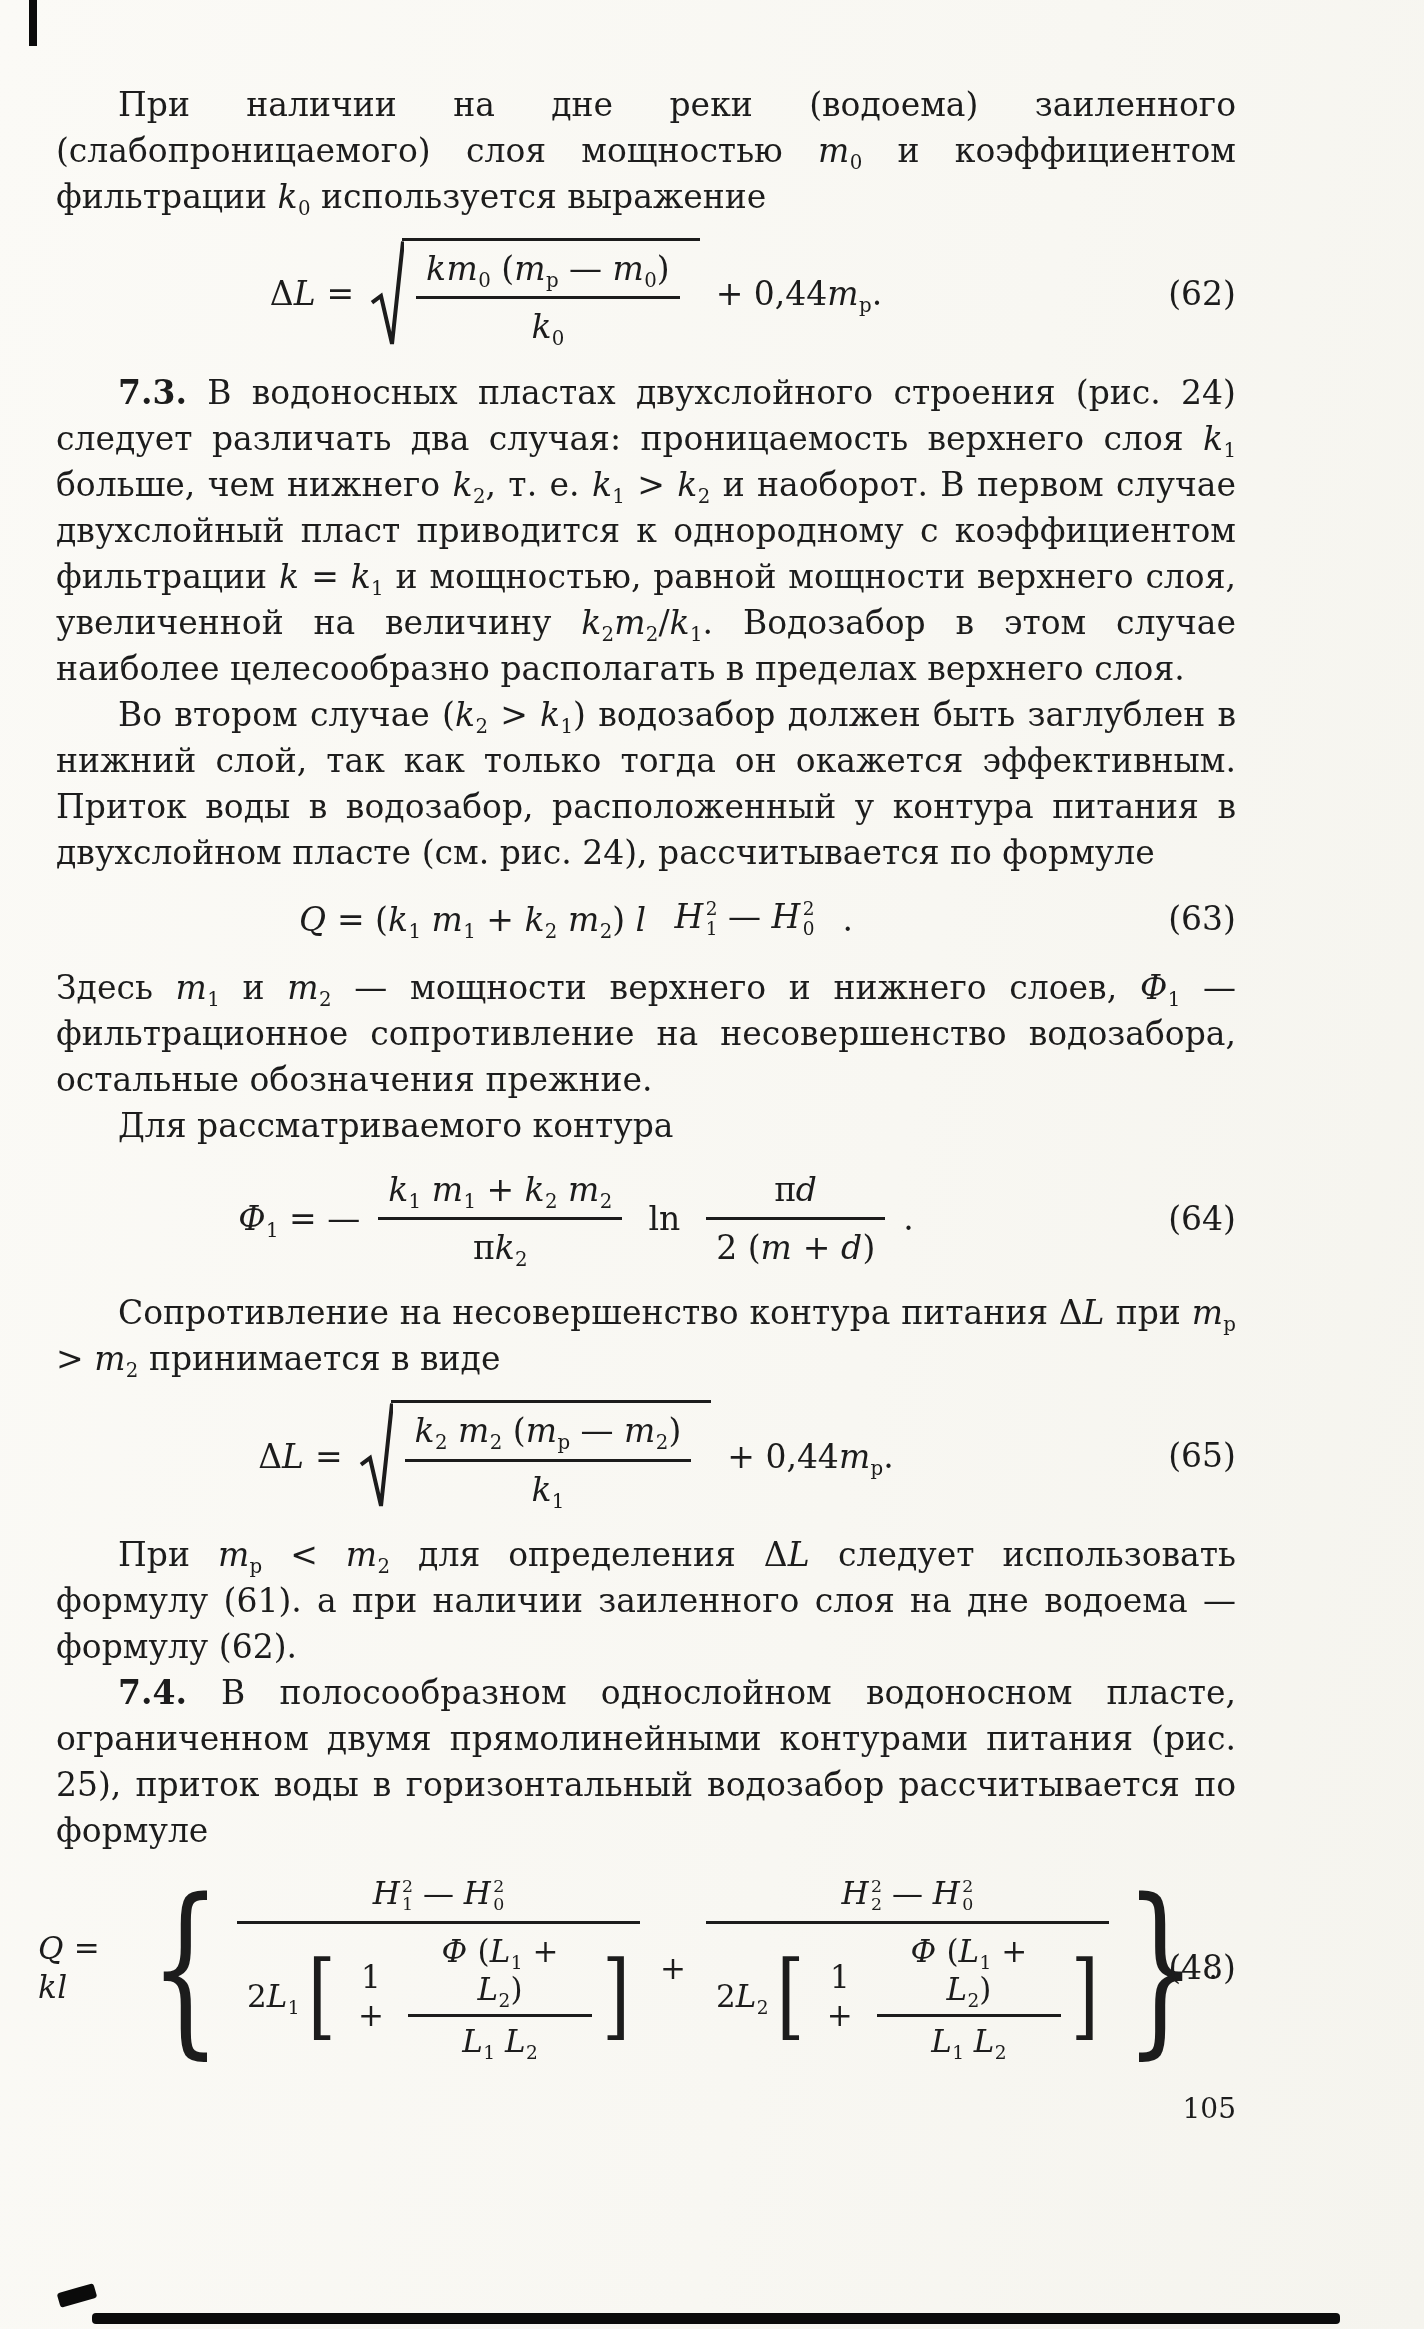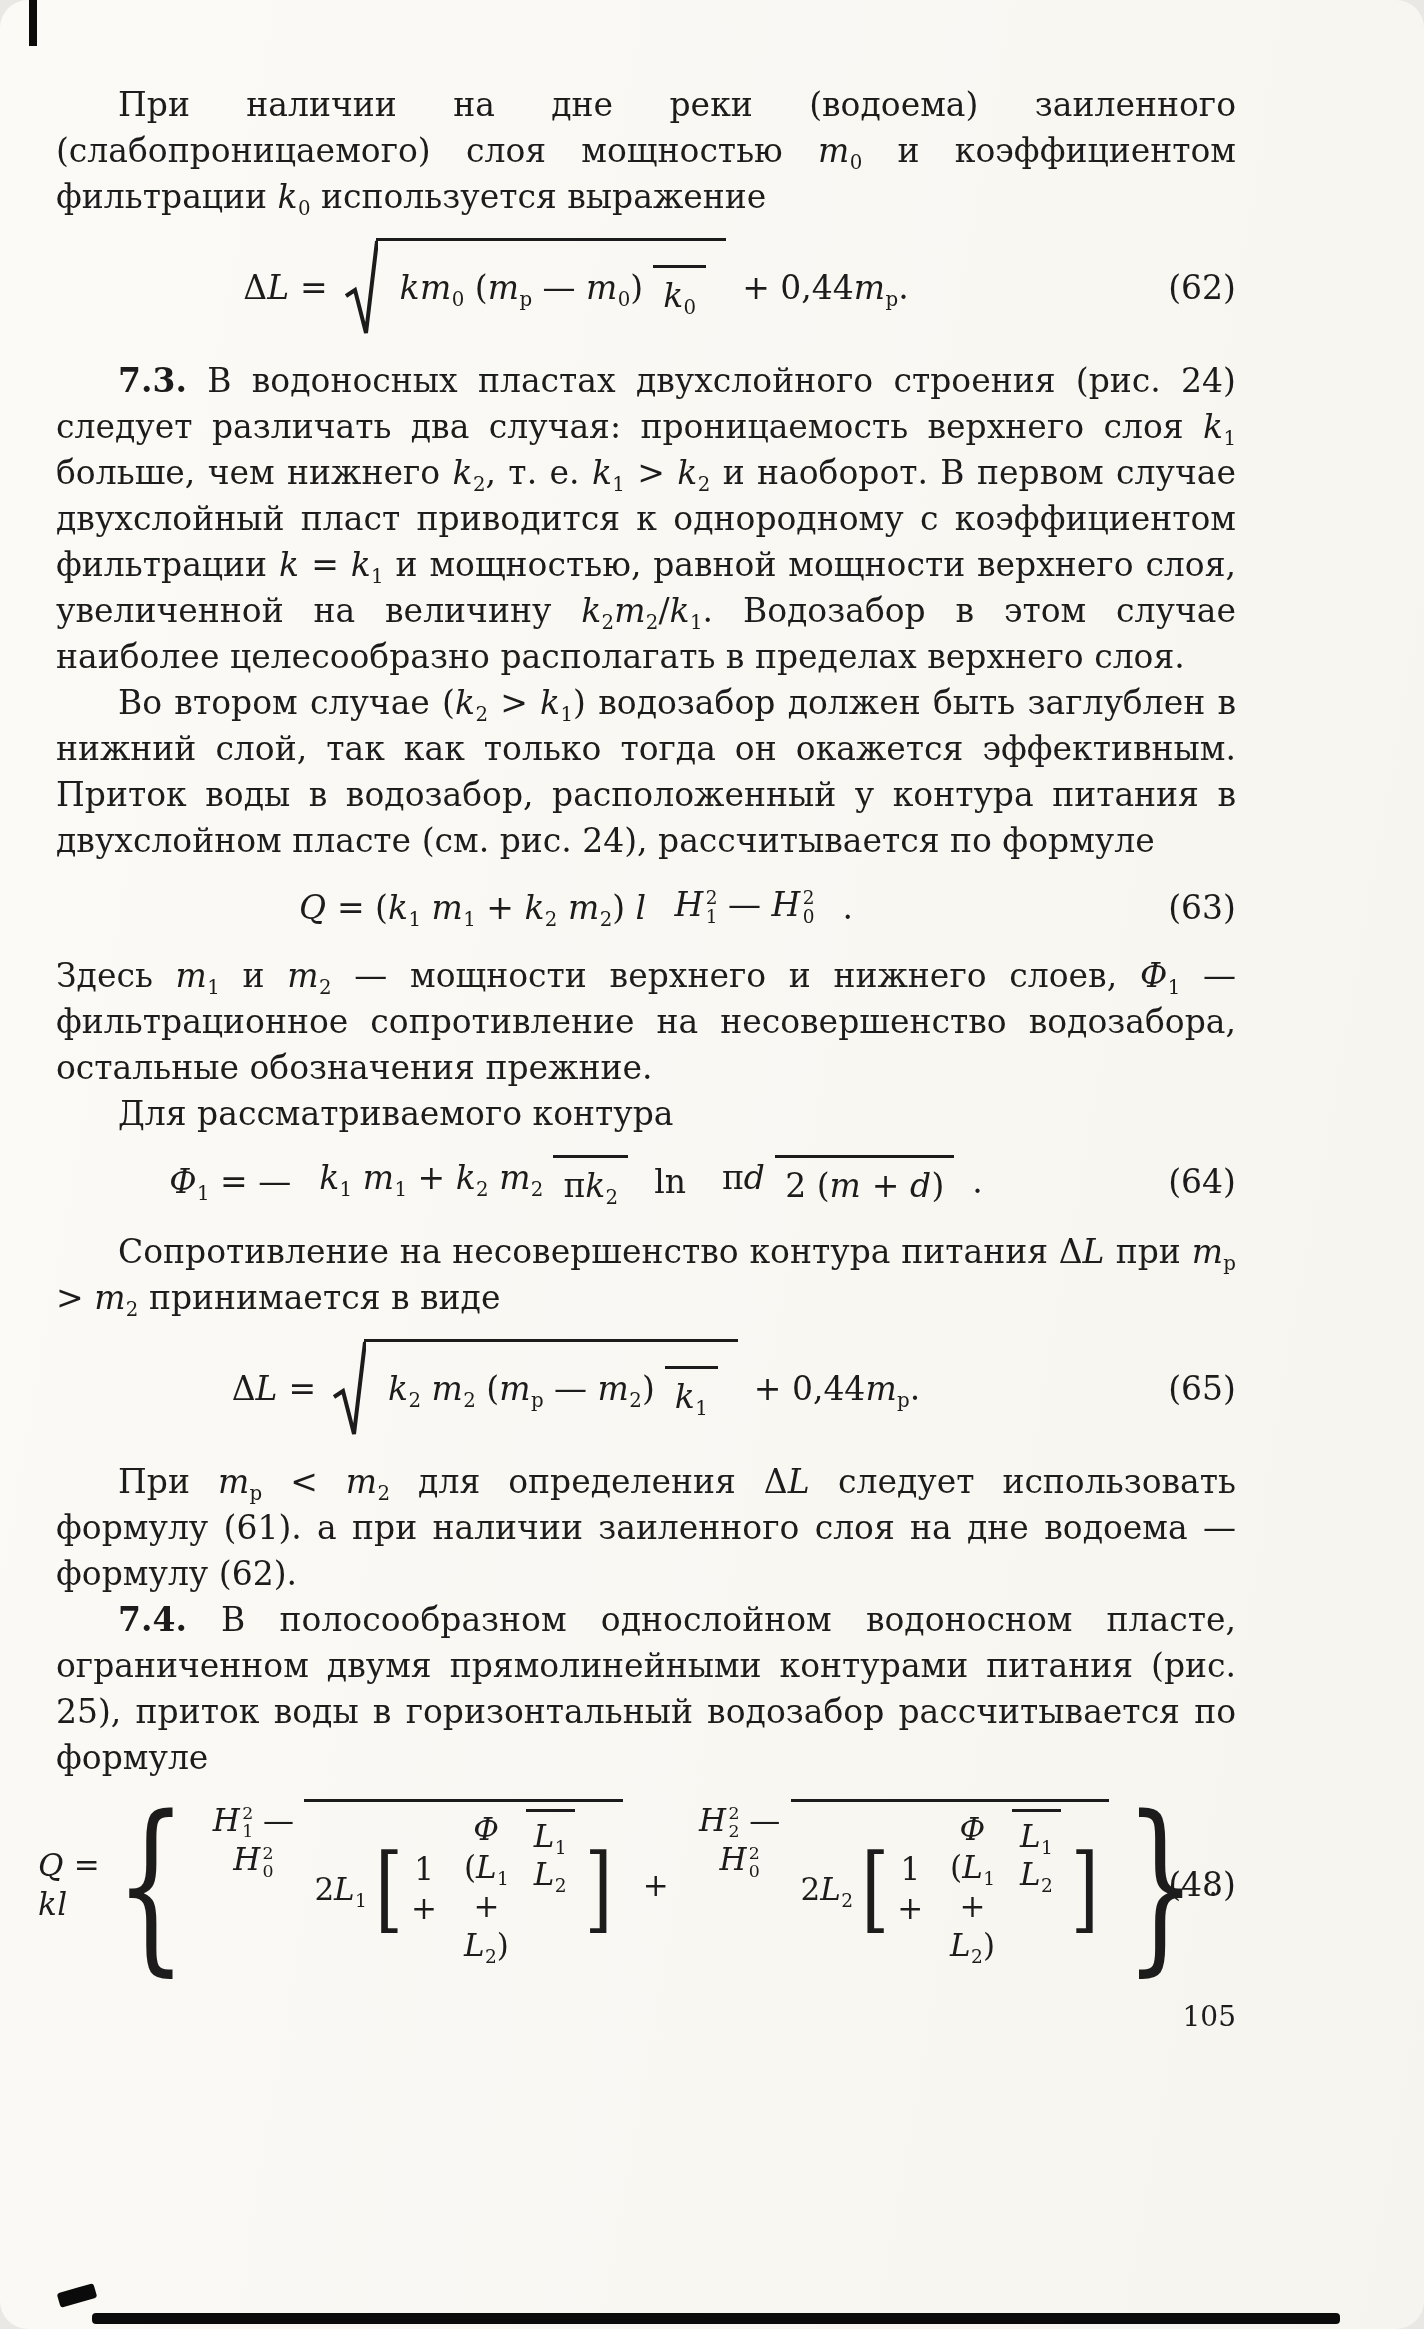--- a/index.html
+++ b/index.html
@@ -10,35 +10,34 @@
   }
   .page {
     position: relative;
     width: 1424px; height: 2329px;
     box-sizing: border-box;
     padding: 82px 188px 0 56px;
     background: linear-gradient(100deg, #fbfaf6 0%, #f8f7f2 60%, #f5f4ee 100%);
     color: #1c1c1c;
     font-size: 33px;
     overflow: hidden;
-    border-radius: 28px;
   }
   .para { margin: 0; text-align: justify; line-height: 46px; }
   .para.indent { text-indent: 62px; }
   sub, sup { font-size: 0.60em; line-height: 0; }
   sub { vertical-align: -0.35em; }
   i { letter-spacing: 0.4px; }
   b { font-weight: bold; }
 
   .formula { position: relative; display: flex; justify-content: center; align-items: center; margin: 18px 0 20px; line-height: 1.25; }
   .f-body { display: flex; align-items: center; gap: 14px; transform: translateX(-70px); }
   .formula.wide .f-body { transform: translateX(-18px); font-size: 31px; gap: 8px; }
   .f-label { position: absolute; right: 0; top: 50%; transform: translateY(-50%); margin-left: 32px; }
 
-  .frac { display: inline-flex; flex-direction: row; align-items: stretch; text-align: center; margin: 0 4px; }
+  .frac { display: inline-flex; flex-direction: column; align-items: stretch; text-align: center; margin: 0 4px; }
   .frac > .num { padding: 2px 10px 7px; }
   .frac > .den { border-top: 3px solid #1c1c1c; padding: 7px 10px 2px; }
   .frac > .den.composite { display: flex; align-items: center; justify-content: center; gap: 8px; }
   .frac.inner { margin: 0 2px; }
   .frac.inner > .num { padding: 1px 8px 5px; }
   .frac.inner > .den { padding: 5px 8px 1px; }
 
   .sqrt { display: inline-flex; align-items: stretch; margin: 0 2px; }
   .sqrt-sign { width: 34px; margin-right: -2px; flex: 0 0 auto; }
   .sqrt-body { border-top: 3.5px solid #1c1c1c; padding: 5px 16px 0 10px; display: flex; align-items: center; }

